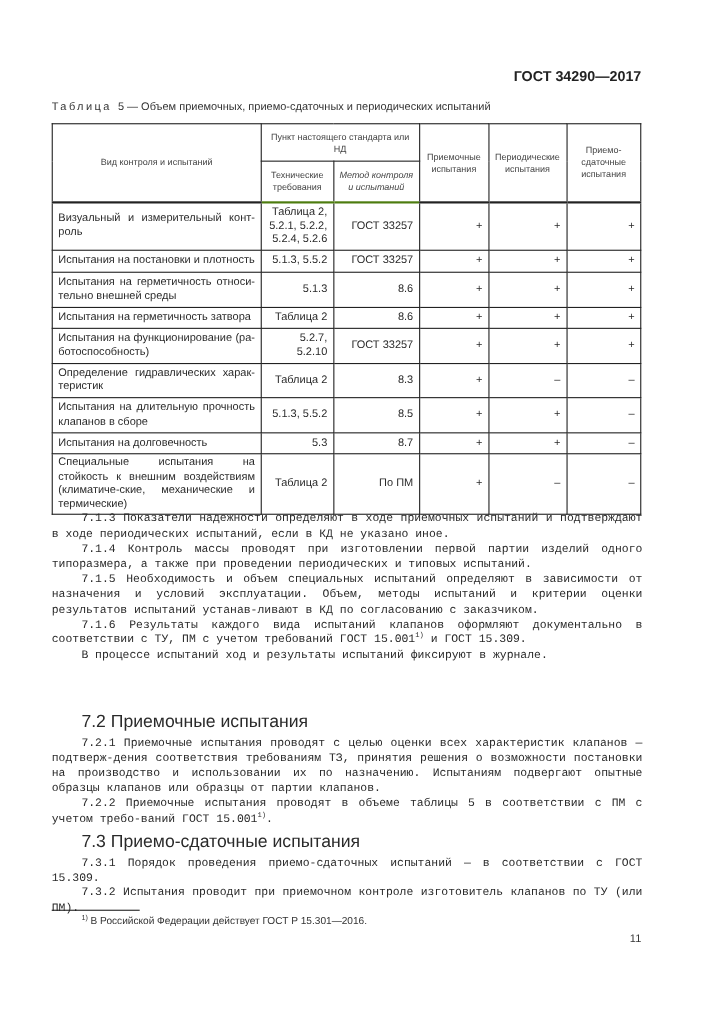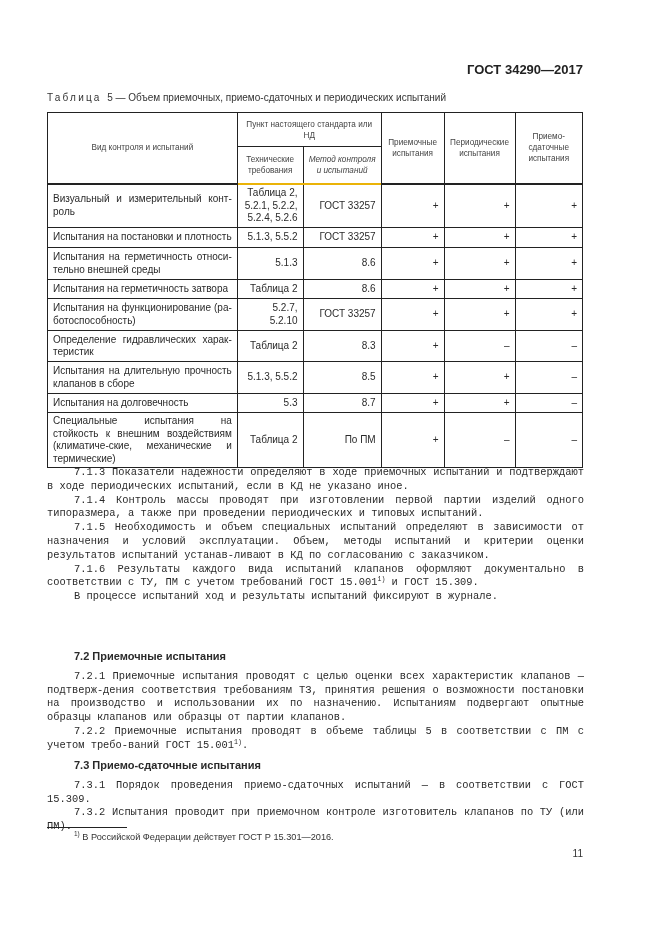--- a/index.html
+++ b/index.html
@@ -4,30 +4,30 @@
 <style>
   html, body { margin:0; padding:0; background:#ffffff; }
   body { width:661px; height:935px; position:relative; overflow:hidden;
          font-family:"Liberation Sans", sans-serif; color:#2a2a2a; }
   .header-code { position:absolute; right:78px; top:62px; font-weight:bold; font-size:13px; color:#222; }
   .table-caption { position:absolute; left:47px; top:92px; font-size:10px; color:#333; }
   .table-caption .spaced { letter-spacing:2.2px; }
   table.t5 { position:absolute; left:47px; top:112px; border-collapse:collapse; width:536px; font-size:10px; }
   table.t5 td, table.t5 th { border:1px solid #222; padding:2px 5px; vertical-align:middle; }
   table.t5 th { font-weight:normal; font-size:8.2px; color:#444; text-align:center; line-height:11px; }
-  table.t5 thead tr:last-child th { border-bottom:2px solid #eab308; }
+  table.t5 thead tr:last-child th { border-bottom:2px solid #4d7c0f; }
   table.t5 thead tr:first-child th.rowspan2 { border-bottom:2px solid #222; }
   table.t5 td { text-align:right; line-height:12.5px; color:#2a2a2a; }
   table.t5 td.name { text-align:justify; text-align-last:left; }
   .c1 { width:182px; } .c2 { width:55px; } .c3 { width:68px;font-style:italic; } .c4 { width:52px; } .c5 { width:60px; } .c6 { width:57px; }
   .body { position:absolute; left:47px; width:537px; font-size:10.4px; line-height:13.8px; color:#2a2a2a; }
   .body p { margin:0; text-align:justify; }
   .body p.ind { text-indent:27px; }
   .body p.last-left { text-align-last:left;font-family:Liberation Mono, monospace; }
-  .sec-h { font-weight:bold; margin-left:27px !important; font-size:11px; }
+  .sec-h { font-weight:normal; margin-left:27px !important; font-size:16px; }
   sup { font-size:6.5px; vertical-align:super; line-height:0; }
   .fn-rule { position:absolute; left:47px; top:827px; width:80px; border-top:1px solid #222; }
   .footnote { position:absolute; left:74px; top:832px; font-size:9.2px; color:#333; }
   .page-num { position:absolute; right:78px; top:848px; font-size:10px; color:#333; }
 </style>
 </head>
 <body>
 
 <div class="header-code">ГОСТ 34290—2017</div>
 

